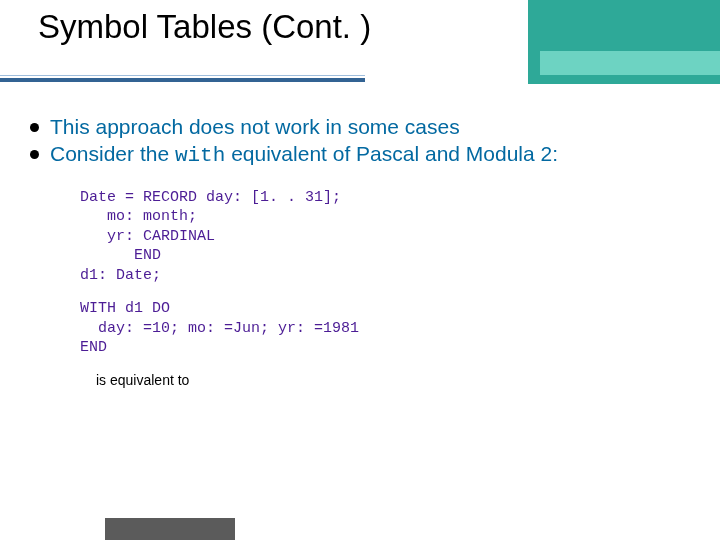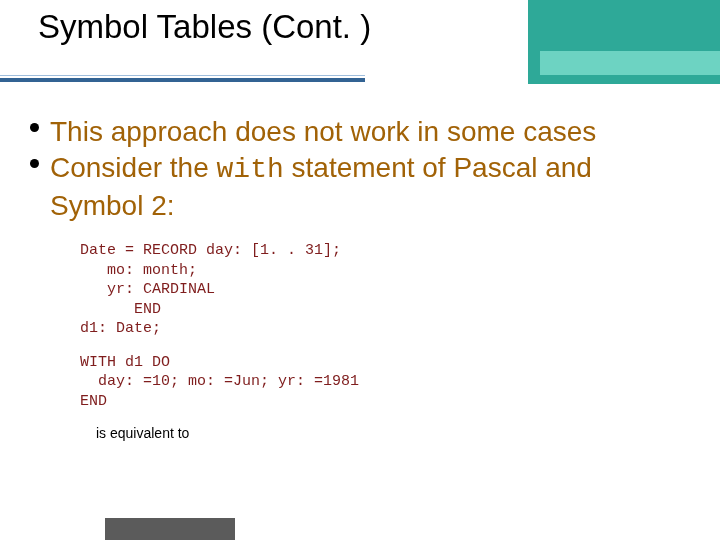--- a/index.html
+++ b/index.html
@@ -80,24 +80,24 @@
   }
 
   ul.bullets {
     list-style: none;
     margin: 0 0 18px 0;
     padding: 0;
   }
   ul.bullets li {
     position: relative;
     padding-left: 22px;
-    font-size: 28px;
+    font-size: 21px;
     line-height: 1.28;
     font-family: "Trebuchet MS", "Segoe UI", Arial, sans-serif;
-    color: #a16207;
+    color: #0369a1;
   }
   ul.bullets li::before {
     content: "";
     position: absolute;
     left: 2px;
     top: 9px;
     width: 9px;
     height: 9px;
     background: #000;
     border-radius: 50%;
@@ -106,21 +106,21 @@
     font-family: "Courier New", monospace;
     text-align: right;
   }
 
   .code-block {
     margin: 8px 0 14px 52px;
     font-family: "Courier New", monospace;
     font-size: 15px;
     line-height: 1.3;
     white-space: pre;
-    color: #7f1d1d;
+    color: #4c1d95;
   }
 
   .note {
     margin: 8px 0 8px 52px;
     font-family: "Trebuchet MS", "Segoe UI", Arial, sans-serif;
     font-size: 14px;
     color: #000;
     padding-left: 16px;
   }
 
@@ -149,21 +149,21 @@
 
 <div class="content-mask"></div>
 
 <div class="body">
 
   <ul class="bullets">
     <li>
       <span>This approach does not work in some cases</span>
     </li>
     <li>
-      <span>Consider the </span><span class="mono-inline">with</span><span> statement of Pascal and Symbol 2:</span>
+      <span>Consider the </span><span class="mono-inline">with</span><span> equivalent of Pascal and Modula 2:</span>
     </li>
   </ul>
 
   <div class="code-block">Date = RECORD day: [1. . 31];
    mo: month;
    yr: CARDINAL
       END
 d1: Date;</div>
 
   <div class="code-block">WITH d1 DO

